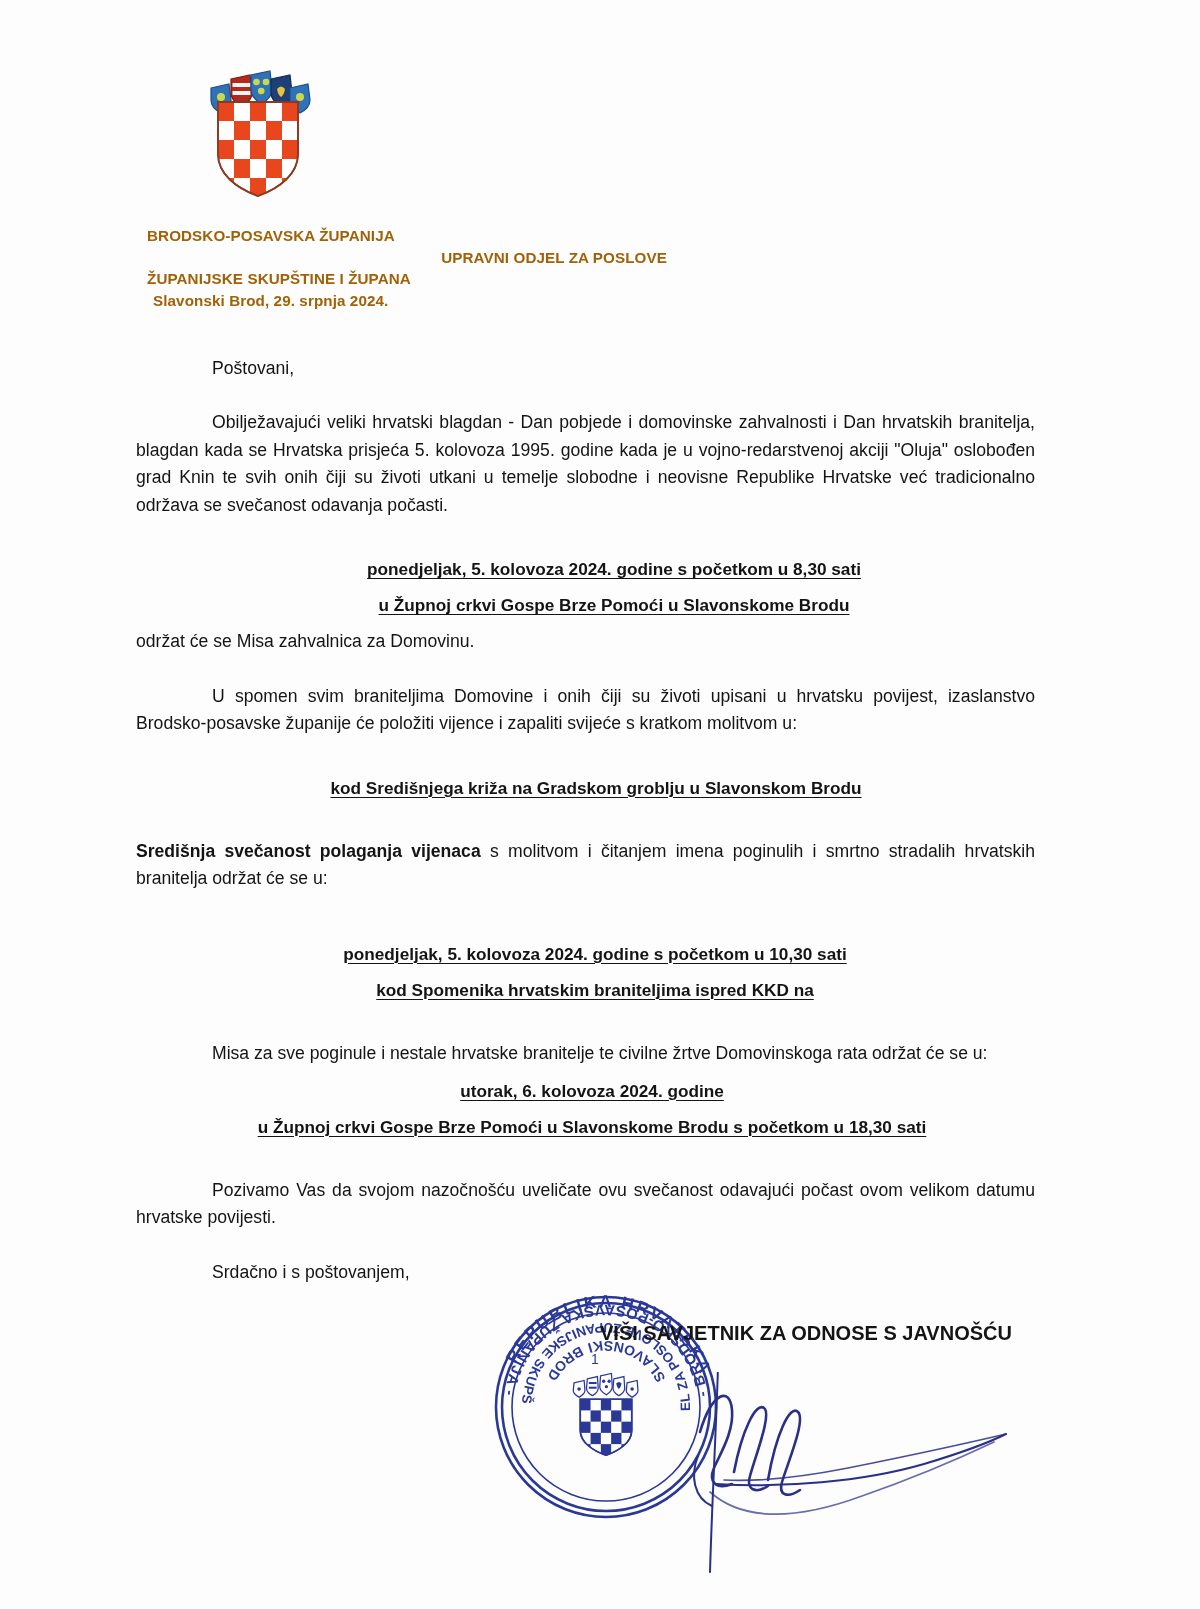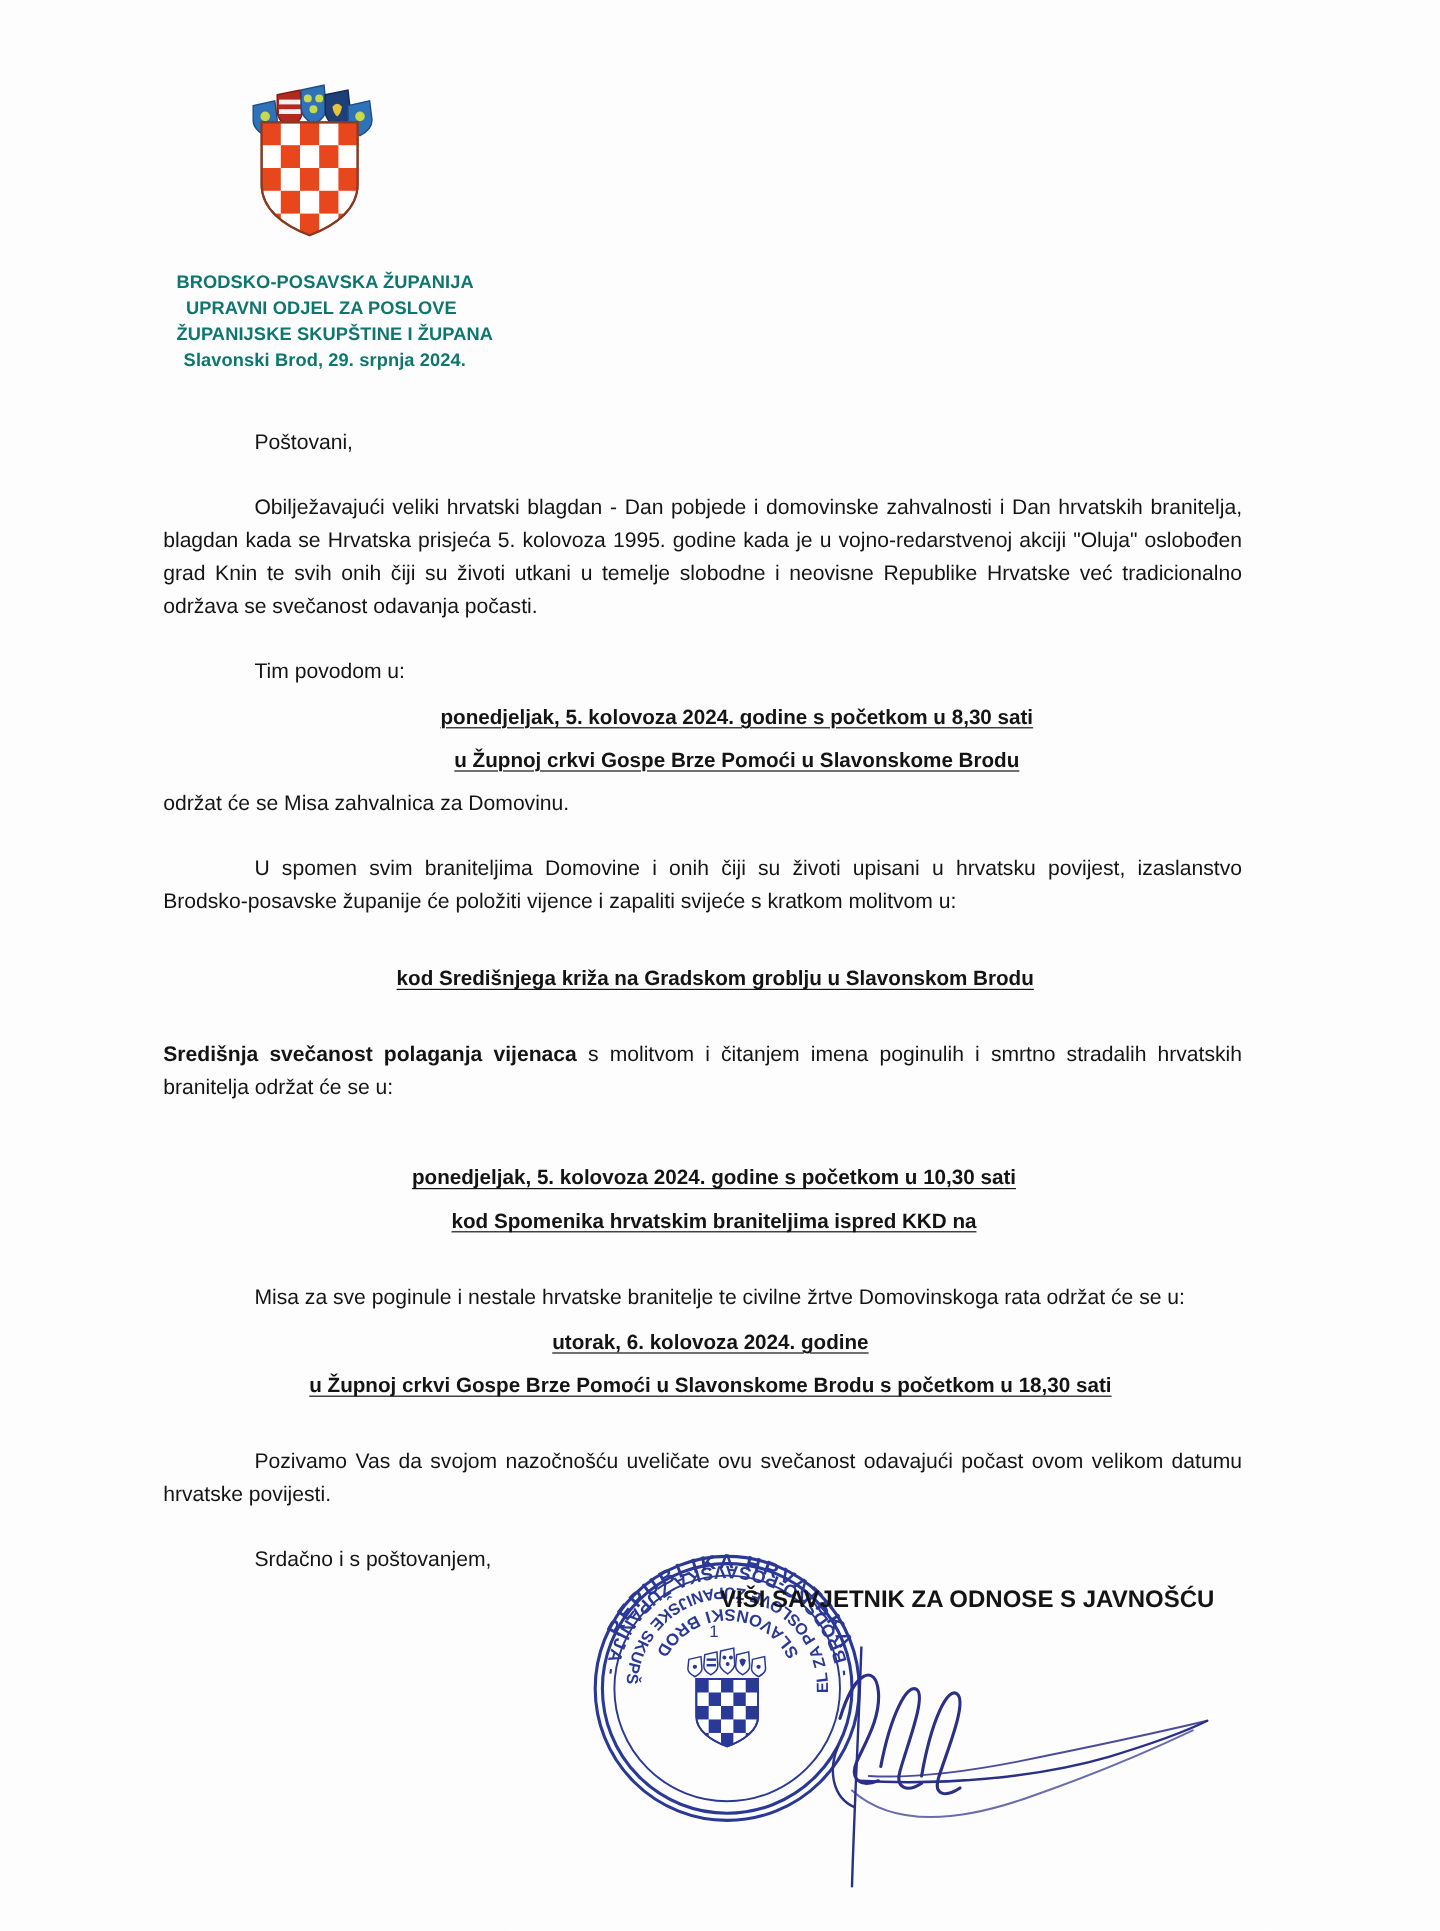--- a/index.html
+++ b/index.html
@@ -31,24 +31,24 @@
   
   .header-block {
     position: absolute;
     left: 147px;
     top: 225px;
     width: 520px;
     font-weight: bold;
     font-size: 15.2px;
     line-height: 1.42;
     letter-spacing: 0.1px;
-    color: #0f766e;
+    color: #a16207;
   }
   .header-block div { white-space: nowrap; }
-  .hdr-l2 { padding-left: 8px; }
+  .hdr-l2 { padding-left: 8px; text-align: right; }
   .hdr-l4 { padding-left: 6px; }
 
   
   .body-area {
     position: absolute;
     left: 136px;
     top: 355px;
     width: 912px;
     font-size: 17.6px;
     line-height: 1.56;
@@ -197,21 +197,20 @@
   <div class="body-area">
 
     <p class="para">Poštovani,</p>
 
     <div class="gap-m"></div>
 
     <p class="para">Obilježavajući veliki hrvatski blagdan - Dan pobjede i domovinske zahvalnosti i Dan hrvatskih branitelja, blagdan kada se Hrvatska prisjeća 5. kolovoza 1995. godine kada je u vojno-redarstvenoj akciji "Oluja" oslobođen grad Knin te svih onih čiji su životi utkani u temelje slobodne i neovisne Republike Hrvatske već tradicionalno održava se svečanost odavanja počasti.</p>
 
     <div class="gap-m"></div>
 
-    <p class="para">Tim povodom u:</p>
 
     <div class="center-block cb-shift-a">
       <div><span class="u">ponedjeljak, 5. kolovoza 2024. godine s početkom u 8,30 sati</span></div>
       <div><span class="u">u Župnoj crkvi Gospe Brze Pomoći u Slavonskome Brodu</span></div>
     </div>
 
     <p class="para noindent">održat će se Misa zahvalnica za Domovinu.</p>
 
     <div class="gap-m"></div>
 

